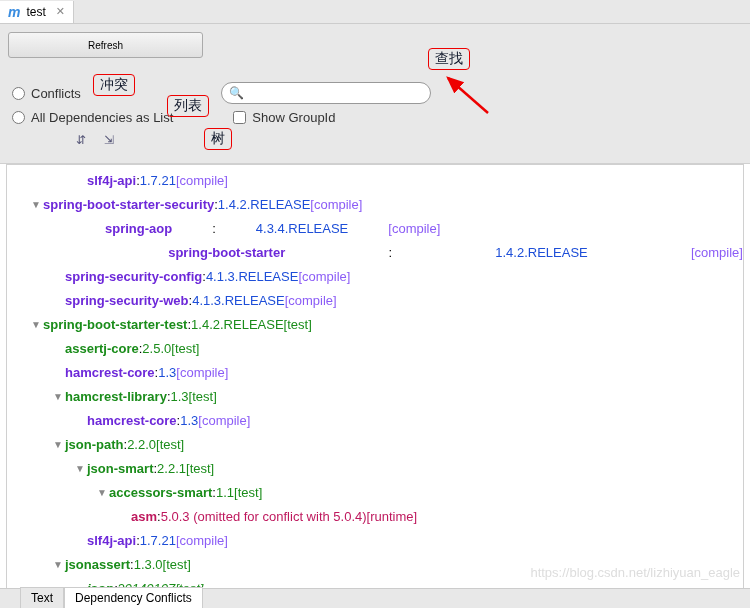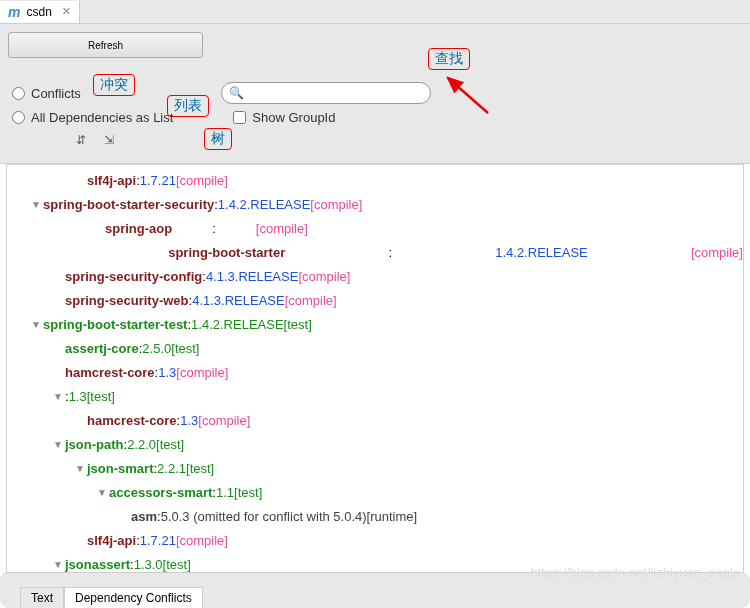--- a/index.html
+++ b/index.html
@@ -12,40 +12,40 @@
 .refresh-btn { width: 195px; height: 26px; background: linear-gradient(#f5f5f5,#e0e0e0); border: 1px solid #aaa; border-radius: 3px; font-size: 10px; cursor: pointer; margin-bottom: 24px; }
 .options-row { display: flex; align-items: center; gap: 10px; margin-bottom: 6px; padding-left: 4px; position: relative; }
 .options-row label { display: flex; align-items: center; gap: 6px; font-size: 13px; color: #333; cursor: pointer; }
 .search-wrap { display: flex; align-items: center; margin-left: 20px; border: 1px solid #999; border-radius: 12px; padding: 2px 8px; width: 210px; height: 22px; background: #fff; }
 .search-icon { color: #888; font-size: 12px; }
 .search-input { border: none; outline: none; flex: 1; font-size: 12px; padding: 0 4px; }
 .icon-btn { width: 18px; height: 18px; display: inline-flex; align-items: center; justify-content: center; color: #557; cursor: pointer; font-size: 12px; }
 .tree-area { background: #fff; overflow-y: auto; height: 478px; border: 1px solid #d0d0d0; margin: 0 6px; padding: 4px 0; }
 .tree-row { display: flex; align-items: center; padding: 2px 0; font-size: 13px; line-height: 20px; white-space: nowrap; }
 .tree-arrow { width: 14px; text-align: center; color: #888; font-size: 10px; cursor: pointer; user-select: none; }
-.dep-name { font-weight: bold; color: #7f1d1d; }
+.dep-name { font-weight: bold; color: #6d28d9; }
 .dep-ver { color: #1d4ed8; }
-.scope { color: #ec4899; }
+.scope { color: #8b5cf6; }
 .test .dep-name, .test .dep-ver, .test .scope { color: #1a8c1a; }
-.conflict .dep-name, .conflict .dep-ver, .conflict .scope { color: #404040; }
-.annotation { position: absolute; color: #0369a1; font-size: 14px; border: 1px solid #e00; border-radius: 4px; padding: 1px 6px; font-weight: 500; pointer-events: none; }
-.bottom-tabs { position: absolute; bottom: 0; left: 0; right: 0; height: 36px; background: #e8e8e8; border-top: 1px solid #ccc; display: flex; align-items: flex-end; padding-left: 20px; border-radius: 9px; }
+.conflict .dep-name, .conflict .dep-ver, .conflict .scope { color: #be185d; }
+.annotation { position: absolute; color: #0f172a; font-size: 14px; border: 1px solid #e00; border-radius: 4px; padding: 1px 6px; font-weight: 500; pointer-events: none; }
+.bottom-tabs { position: absolute; bottom: 0; left: 0; right: 0; height: 20px; background: #e8e8e8; border-top: 1px solid #ccc; display: flex; align-items: flex-end; padding-left: 20px; }
 .bot-tab { padding: 3px 10px; border: 1px solid #ccc; border-bottom: none; font-size: 12px; background: #e8e8e8; cursor: pointer; }
 .bot-tab.active { background: #fff; }
 .watermark { position: absolute; right: 10px; bottom: 28px; color: #ddd; font-size: 13px; }
 .arrow-svg { position: absolute; pointer-events: none; }
 input[type=radio], input[type=checkbox] { cursor: pointer; }
 </style>
 </head>
 <body>
 
 <div class="tab-bar">
   <div class="tab">
     <span class="tab-m">m</span>
-    <span>csdn</span>
+    <span>test</span>
     <span class="tab-close">✕</span>
   </div>
 </div>
 
 <div class="toolbar">
   <button class="refresh-btn">Refresh</button>
 
   <div class="options-row">
     <label>
       <input type="radio" name="view" style="">
@@ -86,20 +86,21 @@
       <span class="tree-arrow">▼</span>
       <span class="dep-name">spring-boot-starter-security</span>
       <span> : </span>
       <span class="dep-ver">1.4.2.RELEASE </span>
       <span class="scope">[compile]</span>
     </div>
     <div class="tree-row " style="padding-left: 44px; gap: 40px;">
       <span class="tree-arrow"></span>
       <span class="dep-name">spring-aop</span>
       <span> : </span>
+      <span class="dep-ver">4.3.4.RELEASE </span>
       <span class="scope">[compile]</span>
     </div>
     <div class="tree-row " style="padding-left: 44px; justify-content: space-between;">
       <span class="tree-arrow"></span>
       <span class="dep-name">spring-boot-starter</span>
       <span> : </span>
       <span class="dep-ver">1.4.2.RELEASE </span>
       <span class="scope">[compile]</span>
     </div>
     <div class="tree-row " style="padding-left: 44px;">
@@ -132,20 +133,21 @@
     </div>
     <div class="tree-row " style="padding-left: 44px;">
       <span class="tree-arrow"></span>
       <span class="dep-name">hamcrest-core</span>
       <span> : </span>
       <span class="dep-ver">1.3 </span>
       <span class="scope">[compile]</span>
     </div>
     <div class="tree-row test" style="padding-left: 44px;">
       <span class="tree-arrow">▼</span>
+      <span class="dep-name">hamcrest-library</span>
       <span> : </span>
       <span class="dep-ver">1.3 </span>
       <span class="scope">[test]</span>
     </div>
     <div class="tree-row " style="padding-left: 66px;">
       <span class="tree-arrow"></span>
       <span class="dep-name">hamcrest-core</span>
       <span> : </span>
       <span class="dep-ver">1.3 </span>
       <span class="scope">[compile]</span>

